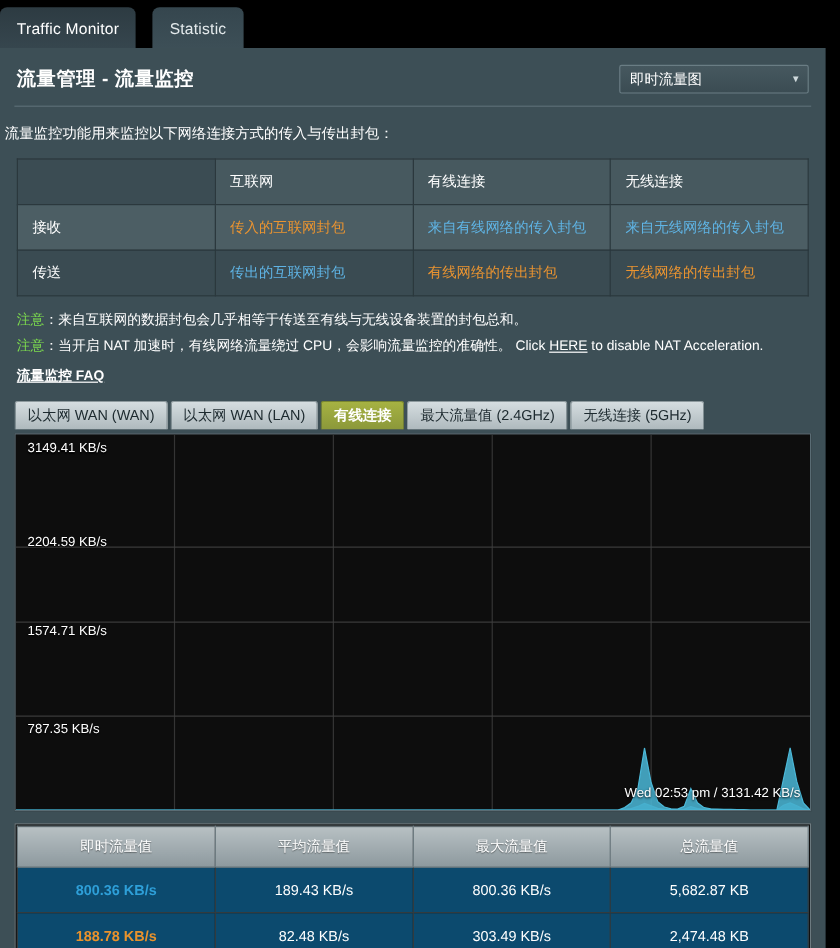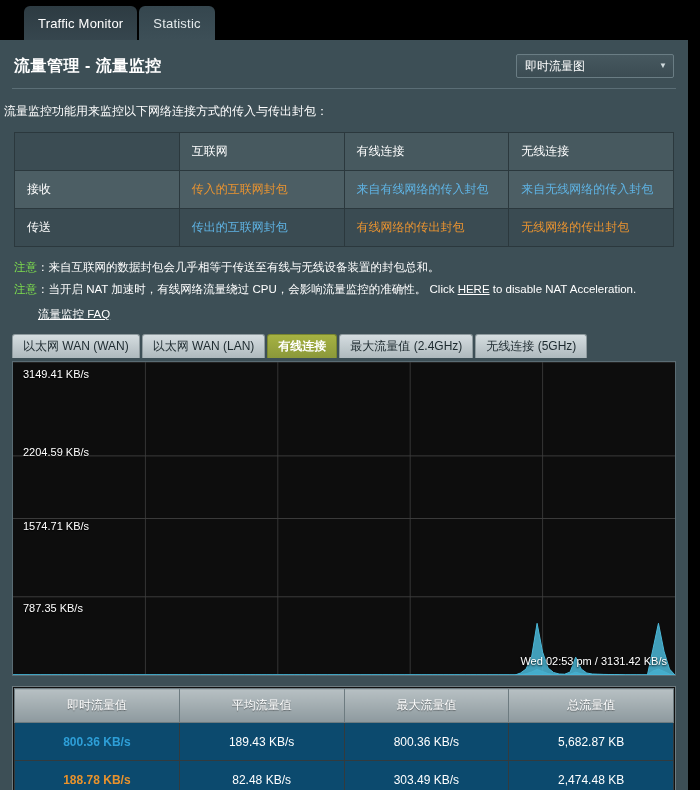--- a/index.html
+++ b/index.html
@@ -13,21 +13,22 @@
   }
 
   
   .top-tabstrip {
     position: relative;
     width: 560px;
     height: 40px;
     background: #000000;
     display: flex;
     align-items: flex-end;
-    padding-left: 24px;
+    padding-left: 0;
+    gap: 12px;
   }
   .top-tab {
     height: 34px;
     padding: 0 14px;
     display: flex;
     align-items: center;
     font-size: 13px;
     color: #e9eef0;
     border-radius: 6px 6px 0 0;
     margin-right: 2px;
@@ -129,23 +130,22 @@
     margin-bottom: 6px;
     line-height: 1.45;
   }
   .note-tag { color: #7ddc4e; }
   .ul-link { color: #ffffff; text-decoration: underline; }
   .faq-link {
     display: inline-block;
     font-size: 11.5px;
     color: #ffffff;
     text-decoration: underline;
-    font-weight: normal;
+    font-weight: bold;
     margin-top: 2px;
-    margin-left: 24px;
   }
 
   
   .iface-tabs {
     display: flex;
     align-items: flex-end;
     padding: 6px 12px 3px 12px;
     gap: 2px;
   }
   .iface-tab {

